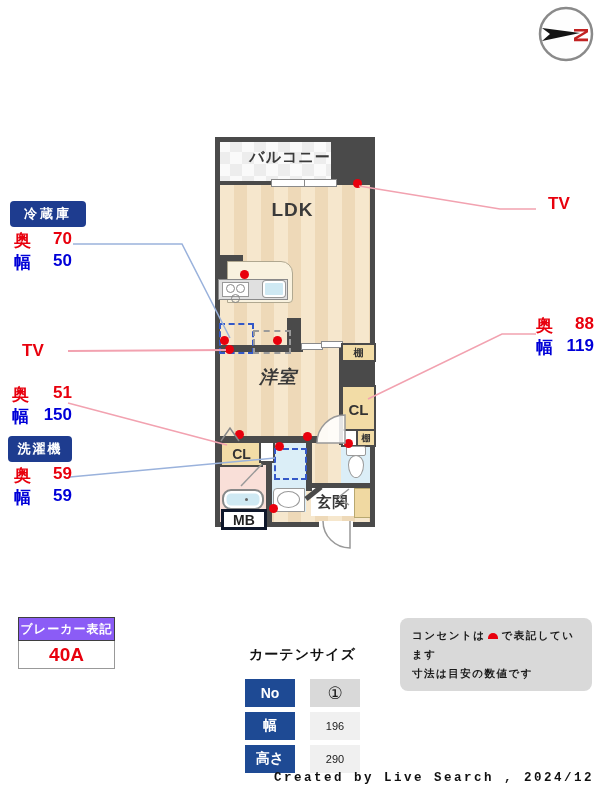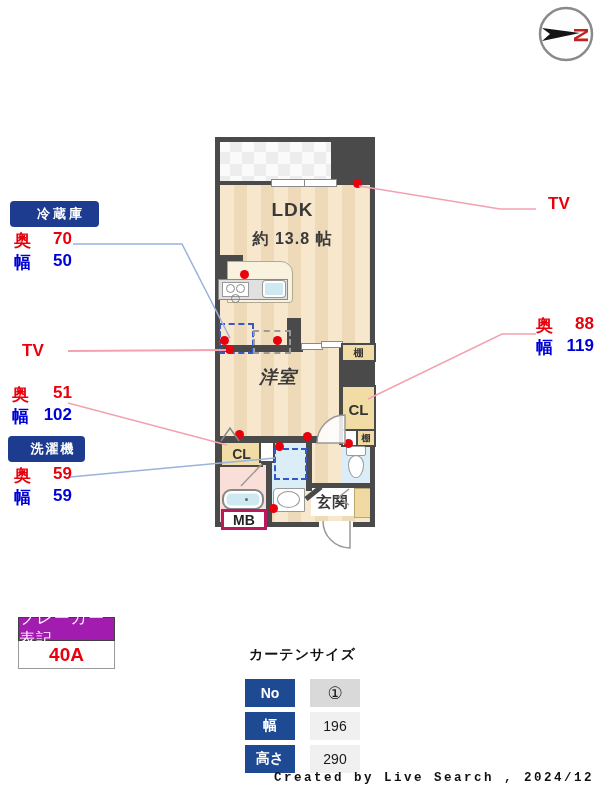--- a/index.html
+++ b/index.html
@@ -1,37 +1,37 @@
 <!DOCTYPE html>
 <html><head>
 <meta charset="utf-8">
 <style>
   html,body{margin:0;padding:0;background:#fff;font-family:"Liberation Sans","DejaVu Sans",sans-serif;}
   #stage{position:relative;width:600px;height:800px;background:#fff;overflow:hidden;}
   .abs{position:absolute;}
   .wall{position:absolute;background:#4a4a4a;}
   .badge{position:absolute;background:#1e3c8f;color:#fff;font-weight:bold;font-size:13px;
-         letter-spacing:3px;display:flex;align-items:center;justify-content:center;border-radius:4px;padding-left:13px;}
+         letter-spacing:3px;display:flex;align-items:center;justify-content:center;border-radius:4px;}
   .dimrow{position:absolute;display:flex;justify-content:space-between;font-weight:bold;font-size:17px;}
   .red{color:#e8000d;} .blue{color:#0000d8;}
   .tvlabel{position:absolute;color:#e8000d;font-weight:bold;font-size:17px;}
   .cell-tan{position:absolute;background:#f2dca6;border:2px solid #4a4a4a;display:flex;
             align-items:center;justify-content:center;color:#333;font-weight:bold;}
   .cell-white{position:absolute;background:#fff;border:2px solid #4a4a4a;}
   .roomlabel{position:absolute;color:#3a3a3a;letter-spacing:1px;text-align:center;font-weight:bold;}
   .dot{position:absolute;width:9px;height:9px;background:#e8000d;border-radius:50%;}
   .stripes{position:absolute;background:repeating-linear-gradient(90deg,#f6e7cd 0 14px,#eed9b8 14px 27px);}
   .checker{position:absolute;background:
      conic-gradient(#ededed 25%,#fafafa 0 50%,#ededed 0 75%,#fafafa 0);
      background-size:24px 24px;}
   .bluebar{position:absolute;background:#fff;border:1px solid #8a8a8a;}
   .dashed-blue{position:absolute;border:2px dashed #3358c8;}
   .dashed-gray{position:absolute;border:2px dashed #9a9a9a;}
   .hdrcell{background:#1e4a94;color:#fff;font-weight:bold;font-size:14px;display:flex;align-items:center;justify-content:center;}
-  .valcell{background:#f0f0f0;color:#1a1a1a;font-size:14px;display:flex;align-items:center;justify-content:center;}
+  .valcell{background:#f0f0f0;color:#1a1a1a;font-size:11px;display:flex;align-items:center;justify-content:center;}
   .notebox{position:absolute;background:#d9d9d9;border-radius:8px;color:#1a1a1a;font-weight:bold;
            font-size:10.5px;letter-spacing:1.5px;line-height:19px;padding:8px 12px;}
   .dome{display:inline-block;width:10px;height:6px;background:#e8000d;border-radius:6px 6px 0 0;margin:0 3px;vertical-align:baseline;}
   svg{display:block;}
 </style>
 </head>
 <body>
 
 <div id="stage">
 
@@ -62,25 +62,25 @@
     <div class="wall" style="left:0;top:299px;width:103px;height:7px;"></div>
     <div class="wall" style="left:0;top:324px;width:51px;height:4px;"></div>
     <div class="wall" style="left:51px;top:299px;width:6px;height:86px;"></div>
     <div class="wall" style="left:91px;top:299px;width:6px;height:55px;"></div>
     <div class="wall" style="left:91px;top:346px;width:69px;height:5px;"></div>
 
     <div class="abs" style="left:0;top:0;width:160px;height:390px;border:5px solid #4a4a4a;box-sizing:border-box;"></div>
 
     <div class="abs" style="left:104px;top:384px;width:34px;height:6px;background:#fff;"></div>
 
+    <div class="roomlabel" style="left:10px;top:11px;width:130px;font-size:15px;">バルコニー</div>
     <div class="bluebar" style="left:56px;top:42px;width:32px;height:6px;"></div>
     <div class="bluebar" style="left:89px;top:42px;width:31px;height:6px;"></div>
 
     <div class="roomlabel" style="left:20px;top:62px;width:115px;font-size:19px;">LDK</div>
-    <div class="roomlabel" style="left:20px;top:92px;width:115px;font-size:16px;">約 13.8 帖</div>
 
     <div class="abs" style="left:12px;top:124px;width:64px;height:40px;background:#f9f2df;border:1px solid #b0a890;border-radius:0 12px 4px 0;"></div>
     <div class="abs" style="left:3px;top:142px;width:70px;height:21px;background:#e0e0e0;border:1.5px solid #8a8a8a;box-sizing:border-box;"></div>
     <div class="abs" style="left:7px;top:145px;width:27px;height:15px;background:#fff;border:1px solid #999;box-sizing:border-box;display:flex;flex-wrap:wrap;align-items:center;justify-content:center;gap:1px;padding:1px;">
       <span style="width:7px;height:7px;border:1px solid #888;border-radius:50%;"></span>
       <span style="width:7px;height:7px;border:1px solid #888;border-radius:50%;"></span>
       <span style="width:7px;height:7px;border:1px solid #888;border-radius:50%;"></span>
     </div>
     <div class="abs" style="left:48px;top:144px;width:22px;height:16px;background:#cfe9f3;border:2px solid #fff;border-radius:3px;box-shadow:0 0 0 1px #999;box-sizing:border-box;"></div>
 
@@ -105,21 +105,21 @@
     <div class="abs" style="left:7px;top:352px;width:42px;height:21px;background:#cfe9f3;border:2px solid #888;border-radius:9px;box-shadow:inset 0 0 0 2.5px #fff;box-sizing:border-box;"></div>
     <div class="abs" style="left:30px;top:361px;width:3px;height:3px;background:#666;border-radius:50%;"></div>
 
     <div class="dashed-blue" style="left:59px;top:311px;width:29px;height:28px;"></div>
     <div class="abs" style="left:58px;top:351px;width:32px;height:24px;background:#fff;border:1.5px solid #999;border-radius:4px 0 0 0;box-sizing:border-box;">
       <div class="abs" style="left:3px;top:2px;width:23px;height:17px;background:#fff;border:1.5px solid #999;border-radius:50%;box-sizing:border-box;"></div>
     </div>
 
     <div class="roomlabel" style="left:96px;top:356px;width:43px;font-size:15px;">玄関</div>
 
-    <div class="abs" style="left:6px;top:372px;width:46px;height:21px;background:#fff;border:3px solid #be185d;box-sizing:border-box;display:flex;align-items:center;justify-content:center;font-weight:bold;font-size:14px;color:#222;">MB</div>
+    <div class="abs" style="left:6px;top:372px;width:46px;height:21px;background:#fff;border:3px solid #0f172a;box-sizing:border-box;display:flex;align-items:center;justify-content:center;font-weight:bold;font-size:14px;color:#222;">MB</div>
 
     <div class="dot" style="left:138px;top:42px;"></div>
     <div class="dot" style="left:25px;top:133px;"></div>
     <div class="dot" style="left:5px;top:199px;"></div>
     <div class="dot" style="left:58px;top:199px;"></div>
     <div class="dot" style="left:10px;top:208px;"></div>
     <div class="dot" style="left:20px;top:293px;"></div>
     <div class="dot" style="left:88px;top:295px;"></div>
     <div class="dot" style="left:60px;top:305px;"></div>
     <div class="dot" style="left:129px;top:302px;"></div>
@@ -152,21 +152,21 @@
   </div>
 
   <div class="tvlabel" style="left:22px;top:341px;">TV</div>
 
   <div class="dimrow red" style="left:12px;top:383px;width:60px;">
     <span>奥</span>
     <span>51</span>
   </div>
   <div class="dimrow blue" style="left:12px;top:405px;width:60px;">
     <span>幅</span>
-    <span>102</span>
+    <span>150</span>
   </div>
 
   <div class="badge" style="left:8px;top:436px;width:64px;height:26px;letter-spacing:2px;">洗濯機</div>
   <div class="dimrow red" style="left:14px;top:464px;width:58px;">
     <span>奥</span>
     <span>59</span>
   </div>
   <div class="dimrow blue" style="left:14px;top:486px;width:58px;">
     <span>幅</span>
     <span>59</span>
@@ -176,28 +176,32 @@
   <div class="dimrow red" style="left:536px;top:314px;width:58px;">
     <span>奥</span>
     <span>88</span>
   </div>
   <div class="dimrow blue" style="left:536px;top:336px;width:58px;">
     <span>幅</span>
     <span>119</span>
   </div>
 
   <div class="abs" style="left:18px;top:617px;width:97px;">
-    <div style="background:#a21caf;color:#fff;font-weight:normal;font-size:16px;height:22px;display:flex;align-items:center;justify-content:center;letter-spacing:1px;border:1px solid #3f3f3f;">ブレーカー表記</div>
+    <div style="background:#8b5cf6;color:#fff;font-weight:bold;font-size:12px;height:22px;display:flex;align-items:center;justify-content:center;letter-spacing:1px;border:1px solid #3f3f3f;">ブレーカー表記</div>
     <div style="background:#fff;border:1px solid #999;border-top:none;height:27px;display:flex;align-items:center;justify-content:center;color:#e8000d;font-weight:bold;font-size:19px;">40A</div>
   </div>
 
   <div class="roomlabel" style="left:240px;top:646px;width:125px;font-size:14px;font-weight:bold;color:#111;">カーテンサイズ</div>
   <div class="hdrcell abs" style="left:245px;top:679px;width:50px;height:28px;">No</div>
   <div class="valcell abs" style="left:310px;top:679px;width:50px;height:28px;background:#d9d9d9;font-size:17px;">①</div>
   <div class="hdrcell abs" style="left:245px;top:712px;width:50px;height:28px;">幅</div>
   <div class="valcell abs" style="left:310px;top:712px;width:50px;height:28px;">196</div>
   <div class="hdrcell abs" style="left:245px;top:745px;width:50px;height:28px;">高さ</div>
   <div class="valcell abs" style="left:310px;top:745px;width:50px;height:28px;">290</div>
 
+  <div class="notebox" style="left:400px;top:618px;width:168px;">
+    <span>コンセントは</span><span class="dome"></span><span>で表記しています</span><br>
+    <span>寸法は目安の数値です</span>
+  </div>
 
   <div class="abs" style="left:0;top:771px;width:594px;text-align:right;font-weight:bold;font-size:12.5px;letter-spacing:2.5px;color:#111;font-family:'Liberation Mono','DejaVu Sans Mono',monospace;">Created by Live Search , 2024/12</div>
 
 </div>
 
 </body></html>

